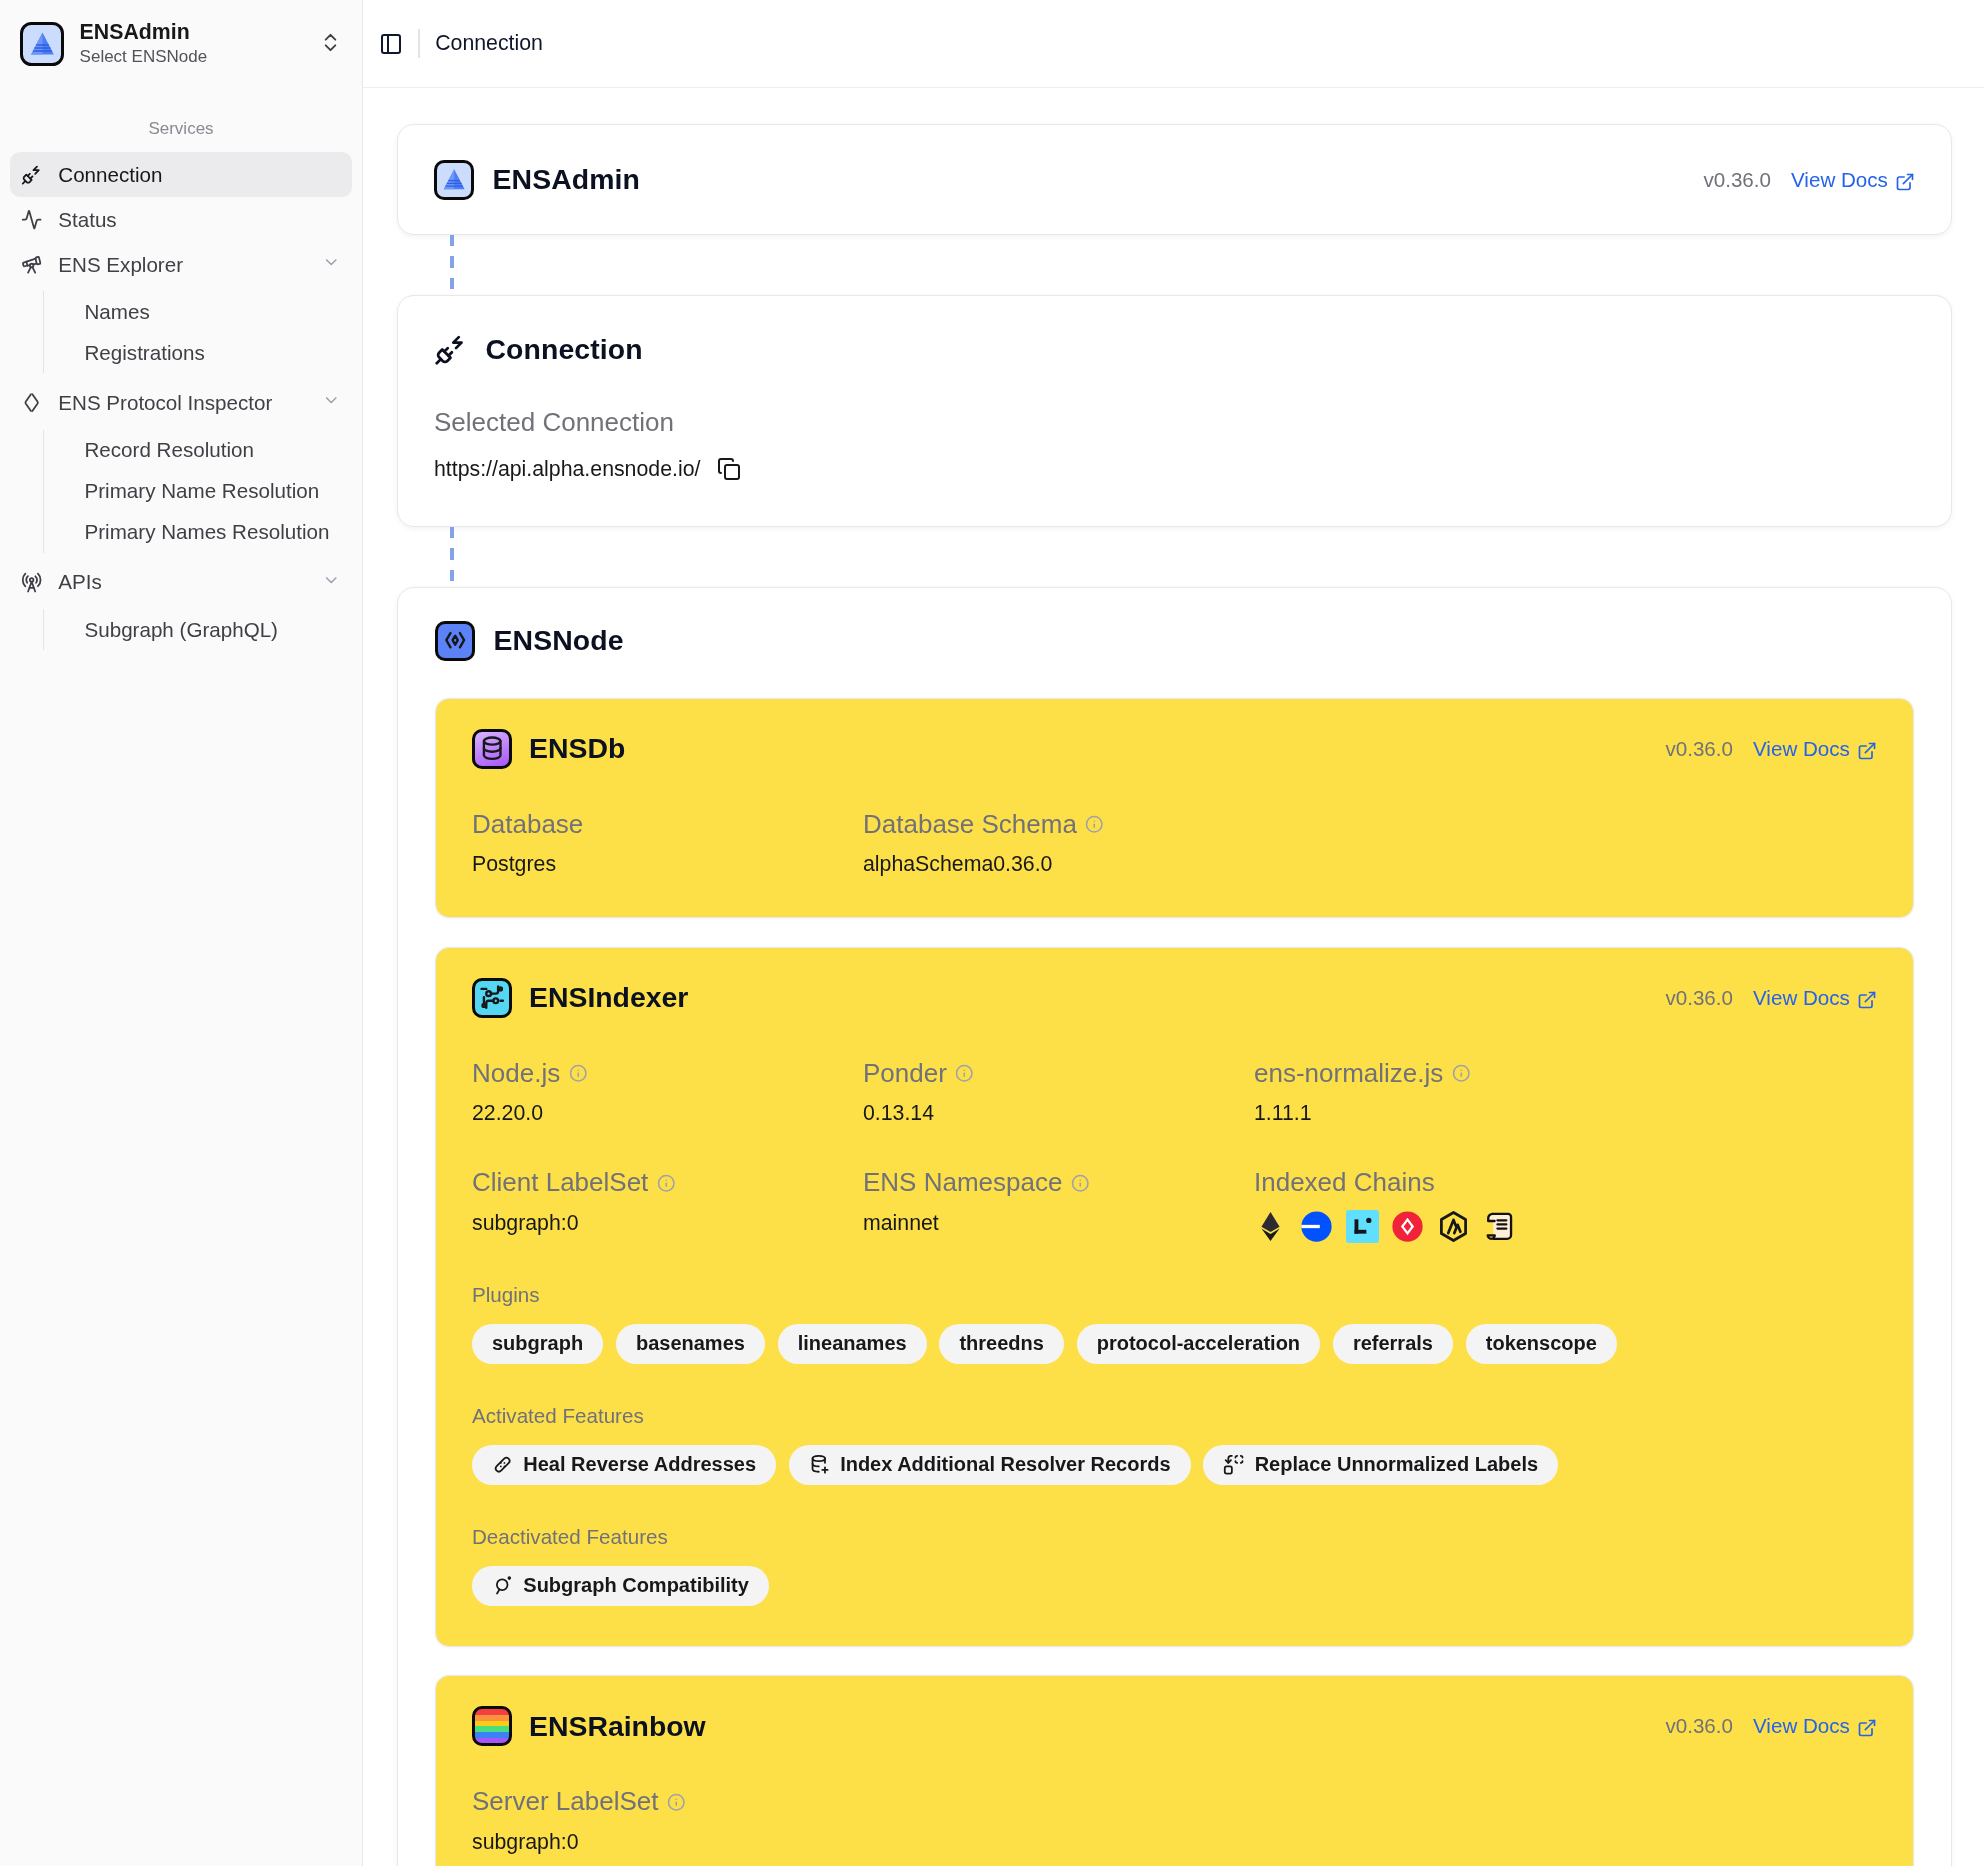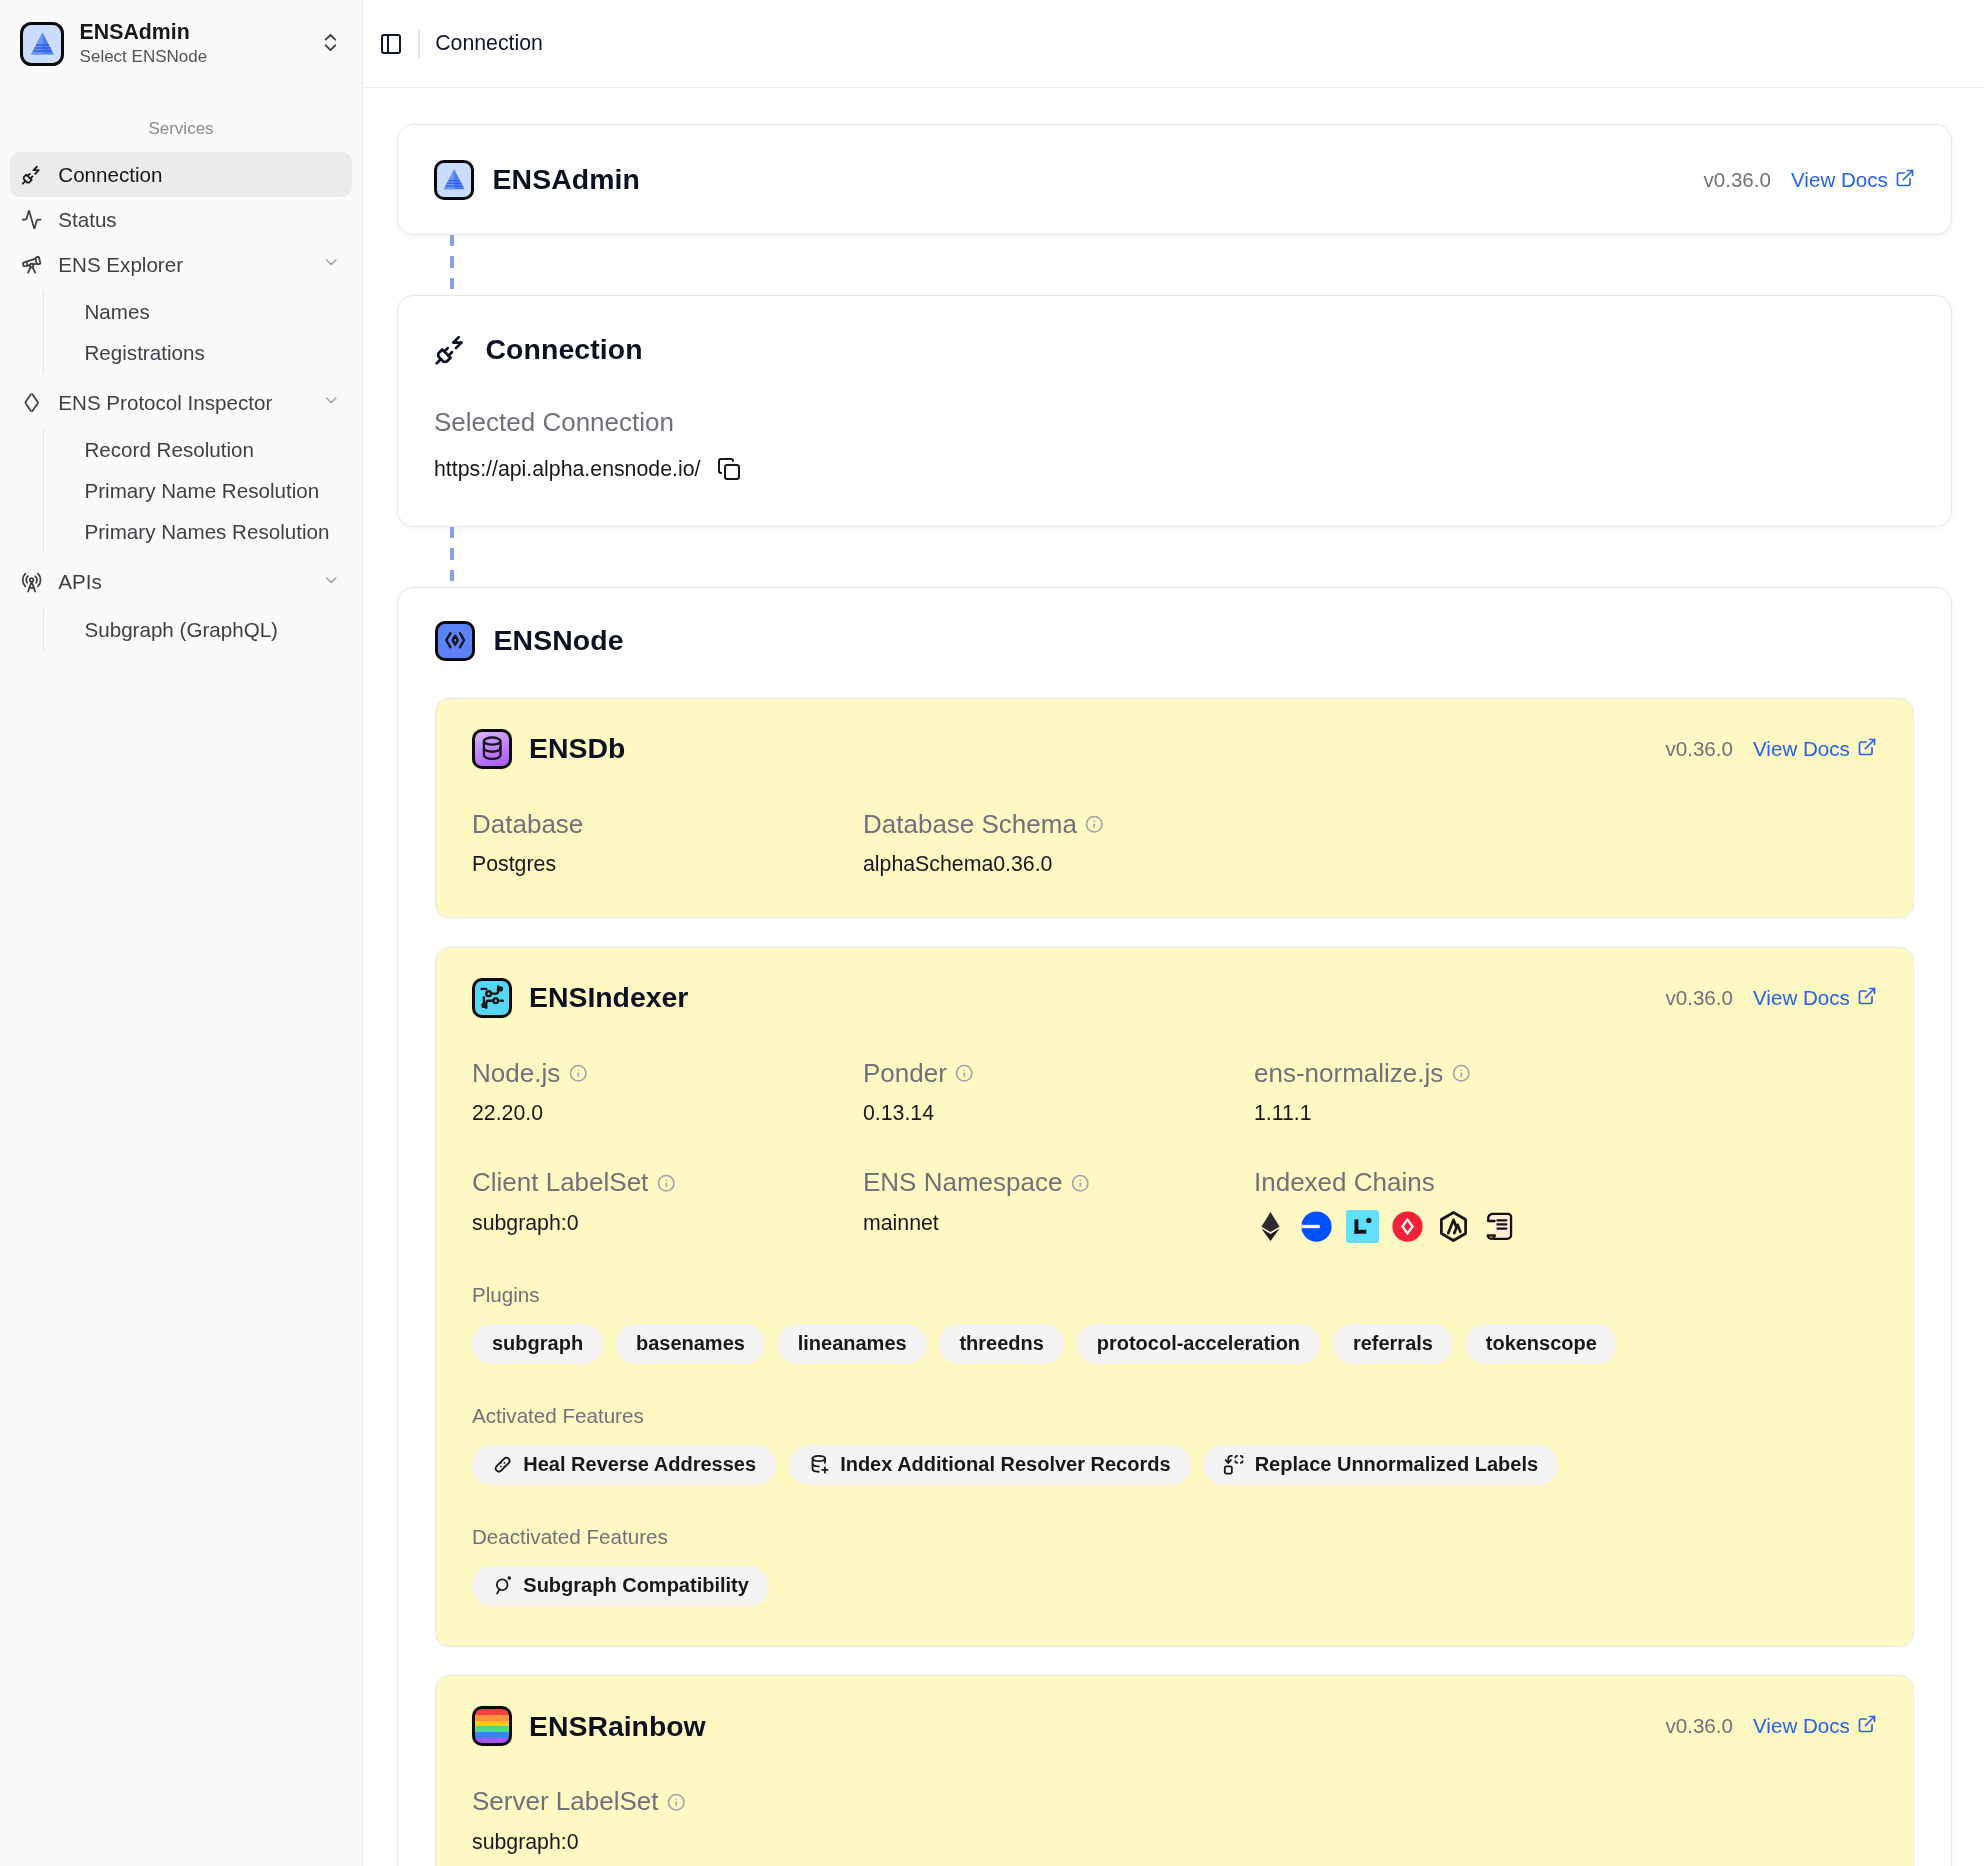--- a/index.html
+++ b/index.html
@@ -68,21 +68,21 @@
   }
   .connector {
     width:4.3px; height:60px; margin-left:53px;
     background:repeating-linear-gradient(180deg,#84a2e8 0 11.4px,transparent 11.4px 21.3px);
   }
 
   .brandrow { display:flex; align-items:center; gap:18.5px; }
   .brandrow .title { font-size:28.4px; font-weight:700; color:#0b1120; letter-spacing:0.1px; }
   .meta { margin-left:auto; display:flex; align-items:center; gap:20px; }
   .version { font-size:20.6px; color:#71717a; }
-  .docs-link { font-size:20.6px; color:#2563eb; font-weight:500; display:inline-flex; align-items:flex-start; gap:7.1px; cursor:pointer; text-decoration:none; }
+  .docs-link { font-size:20.6px; color:#2563eb; font-weight:500; display:inline-flex; align-items:flex-end; gap:7.1px; cursor:pointer; text-decoration:none; }
   .docs-link svg { width:20px; height:20px; }
 
   .sq-logo {
     width:40px; height:40px; border:3.6px solid #0a0a0a; border-radius:10px;
     display:flex; align-items:center; justify-content:center; flex:none;
   }
   .sq-logo svg { width:28.4px; height:28.4px; }
   .logo-admin { background:#ccdcfd; }
   .logo-node  { background:#5b82f7; }
   .logo-db    { background:linear-gradient(160deg,#d8b4fe,#a855f7); }
@@ -97,21 +97,21 @@
   .head-icon { width:33px; height:33px; color:#0b1020; flex:none; }
   .lbl { font-size:26px; color:#71717a; display:flex; align-items:center; gap:8.5px; }
   .lbl .info { width:18.5px; height:18.5px; color:#a1a1aa; cursor:pointer; }
   .val { font-size:21.3px; color:#18181b; margin-top:12.8px; }
   .url-row { display:flex; align-items:flex-start; gap:17px; margin-top:18.5px; }
   .url-text { font-size:21.3px; color:#18181b; }
   .copy-btn { width:24px; height:24px; color:#18181b; cursor:pointer; }
 
   .card-ensnode { margin-top:0; padding:33px 37px 37px; }
   .subcard {
-    background:#fef9c3; border:1.4px solid #e7e8ea; border-radius:14.2px;
+    background:#fde047; border:1.4px solid #e7e8ea; border-radius:14.2px;
     box-shadow:0 0.7px 2.8px rgba(16,24,40,.04);
     padding:30px 36px 40px; margin-top:28.4px;
   }
   .subhead { display:flex; align-items:center; gap:17px; }
   .subhead .title { font-size:28.4px; font-weight:700; color:#0b1120; }
 
   .kv-grid { display:grid; grid-template-columns:391px 391px 1fr; row-gap:41px; margin-top:40px; }
   .chains { display:flex; align-items:center; gap:12.8px; margin-top:11.4px; }
   .chain { width:33px; height:33px; display:inline-flex; cursor:pointer; }
   .chain svg { width:33px; height:33px; }

